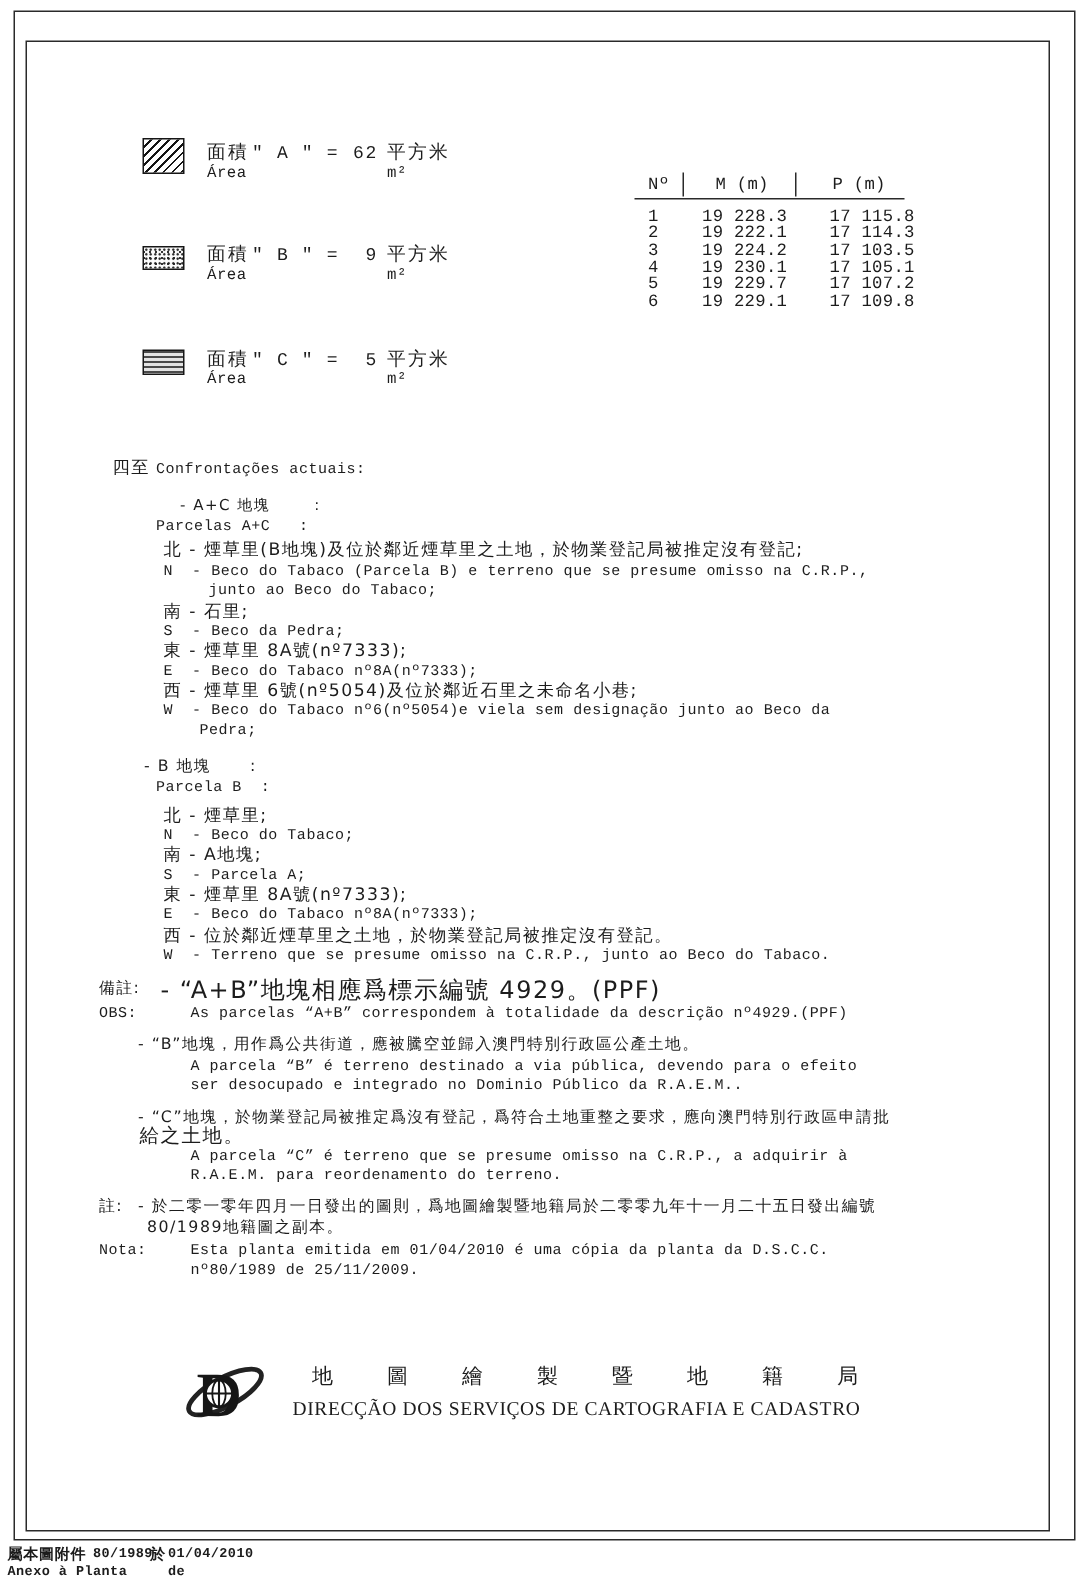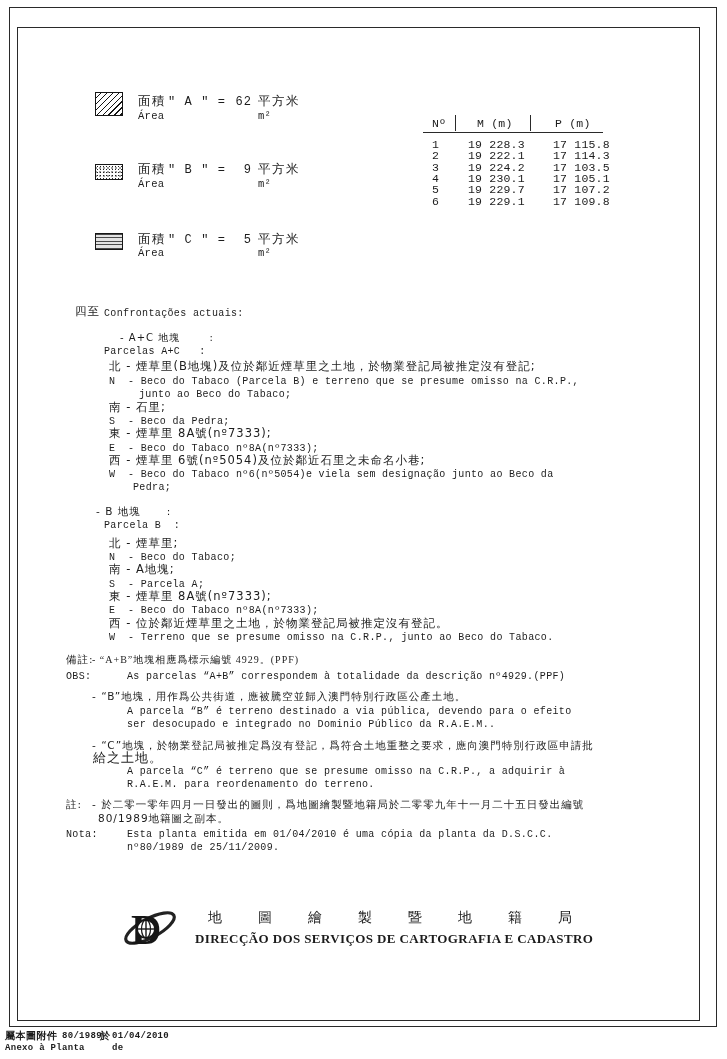--- a/index.html
+++ b/index.html
@@ -12,21 +12,21 @@
   .lg-lat{font:12px "Liberation Mono","DejaVu Sans Mono",monospace;letter-spacing:1.1px;}
   .lg-cjk{font:12.5px "DejaVu Sans","Liberation Sans",sans-serif;letter-spacing:1.5px;}
   .lg-sm{font:10.5px "Liberation Mono","DejaVu Sans Mono",monospace;letter-spacing:0.3px;}
   .tbl{font:11.5px "Liberation Mono","DejaVu Sans Mono",monospace;letter-spacing:0.2px;}
   .swatch{position:absolute;border:1px solid #161616;box-sizing:border-box;}
   .sw-a{background:repeating-linear-gradient(135deg,#ffffff 0 3px,#151515 3px 4.2px);}
   .sw-b{background-color:#fdfdfd;background-image:radial-gradient(#222 0.7px,transparent 0.9px),radial-gradient(#333 0.6px,transparent 0.8px);background-size:3px 3px,4px 4px;background-position:0 0,2px 1px;}
   .sw-c{background:repeating-linear-gradient(to bottom,#4a4a4a 0 1px,#e3e3e3 1px 3.4px);}
   .tline{position:absolute;background:#2a2a2a;}
   .ftitle{position:absolute;font:14px "DejaVu Sans","Liberation Sans",sans-serif;letter-spacing:36px;white-space:pre;}
-  .fsub{position:absolute;font-family:"Liberation Serif","DejaVu Serif",serif;font-size:13px;font-weight:bold;letter-spacing:0.4px;white-space:pre;}
+  .fsub{position:absolute;font-family:"Liberation Serif","DejaVu Serif",serif;font-size:13px;font-weight:normal;letter-spacing:0.4px;white-space:pre;}
   .bot-lat{font:bold 9px "Liberation Mono","DejaVu Sans Mono",monospace;letter-spacing:0.3px;}
   .bot-cjk{font:bold 10px "DejaVu Sans","Liberation Sans",sans-serif;letter-spacing:0.5px;}
 </style>
 </head>
 <body>
 
 <div id="page">
 
   <div class="border-outer"></div>
   <div class="border-inner"></div>
@@ -109,21 +109,21 @@
   <span class="ln cjk" style="left:109px;top:537px;">北 - 煙草里;</span>
   <span class="ln lat" style="left:109px;top:552px;">N  - Beco do Tabaco;</span>
   <span class="ln cjk" style="left:109px;top:563px;">南 - A地塊;</span>
   <span class="ln lat" style="left:109px;top:579px;">S  - Parcela A;</span>
   <span class="ln cjk" style="left:109px;top:590px;">東 - 煙草里 8A號(nº7333);</span>
   <span class="ln lat" style="left:109px;top:605px;">E  - Beco do Tabaco nº8A(nº7333);</span>
   <span class="ln cjk" style="left:109px;top:617px;">西 - 位於鄰近煙草里之土地，於物業登記局被推定沒有登記。</span>
   <span class="ln lat" style="left:109px;top:632px;">W  - Terreno que se presume omisso na C.R.P., junto ao Beco do Tabaco.</span>
 
   <span class="ln cjk" style="left:66px;top:653px;font-size:10.5px;">備註:</span>
-  <span class="ln cjk" style="left:92px;top:653px;font-size:10px;font-family:Liberation Serif, serif;">- “A+B”地塊相應爲標示編號 4929。(PPF)</span>
+  <span class="ln cjk" style="left:107px;top:653px;font-size:16px;">- “A+B”地塊相應爲標示編號 4929。(PPF)</span>
   <span class="ln lat" style="left:66px;top:671px;">OBS:</span>
   <span class="ln lat" style="left:127px;top:671px;">As parcelas “A+B” correspondem à totalidade da descrição nº4929.(PPF)</span>
 
   <span class="ln cjk" style="left:92px;top:690px;font-size:10.5px;">- “B”地塊，用作爲公共街道，應被騰空並歸入澳門特別行政區公產土地。</span>
   <span class="ln lat" style="left:127px;top:706px;">A parcela “B” é terreno destinado a via pública, devendo para o efeito</span>
   <span class="ln cjk" style="left:92px;top:739px;font-size:10.5px;">- “C”地塊，於物業登記局被推定爲沒有登記，爲符合土地重整之要求，應向澳門特別行政區申請批</span>
 
   <span class="ln lat" style="left:127px;top:719px;">ser desocupado e integrado no Dominio Público da R.A.E.M..</span>
   <span class="ln cjk" style="left:93px;top:751px;font-size:13px;">給之土地。</span>
   <span class="ln lat" style="left:127px;top:766px;">A parcela “C” é terreno que se presume omisso na C.R.P., a adquirir à</span>

